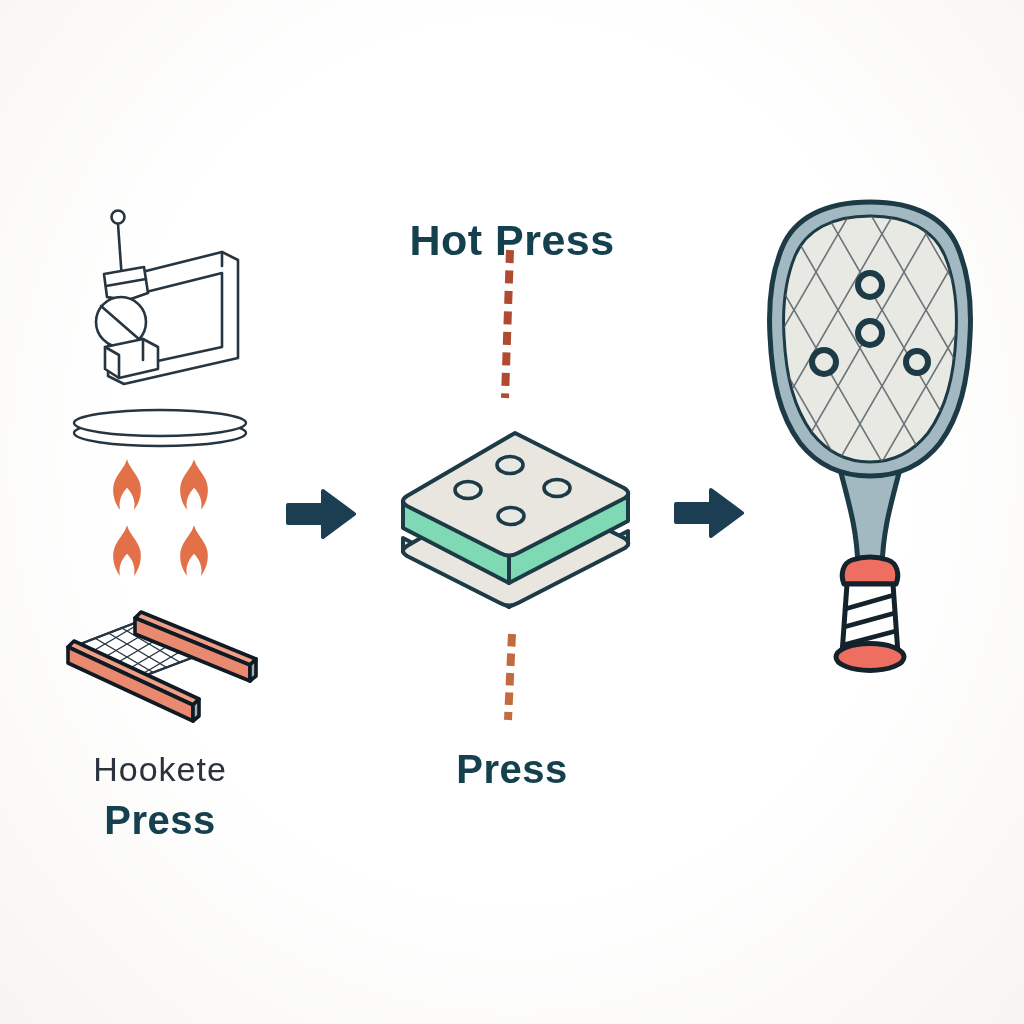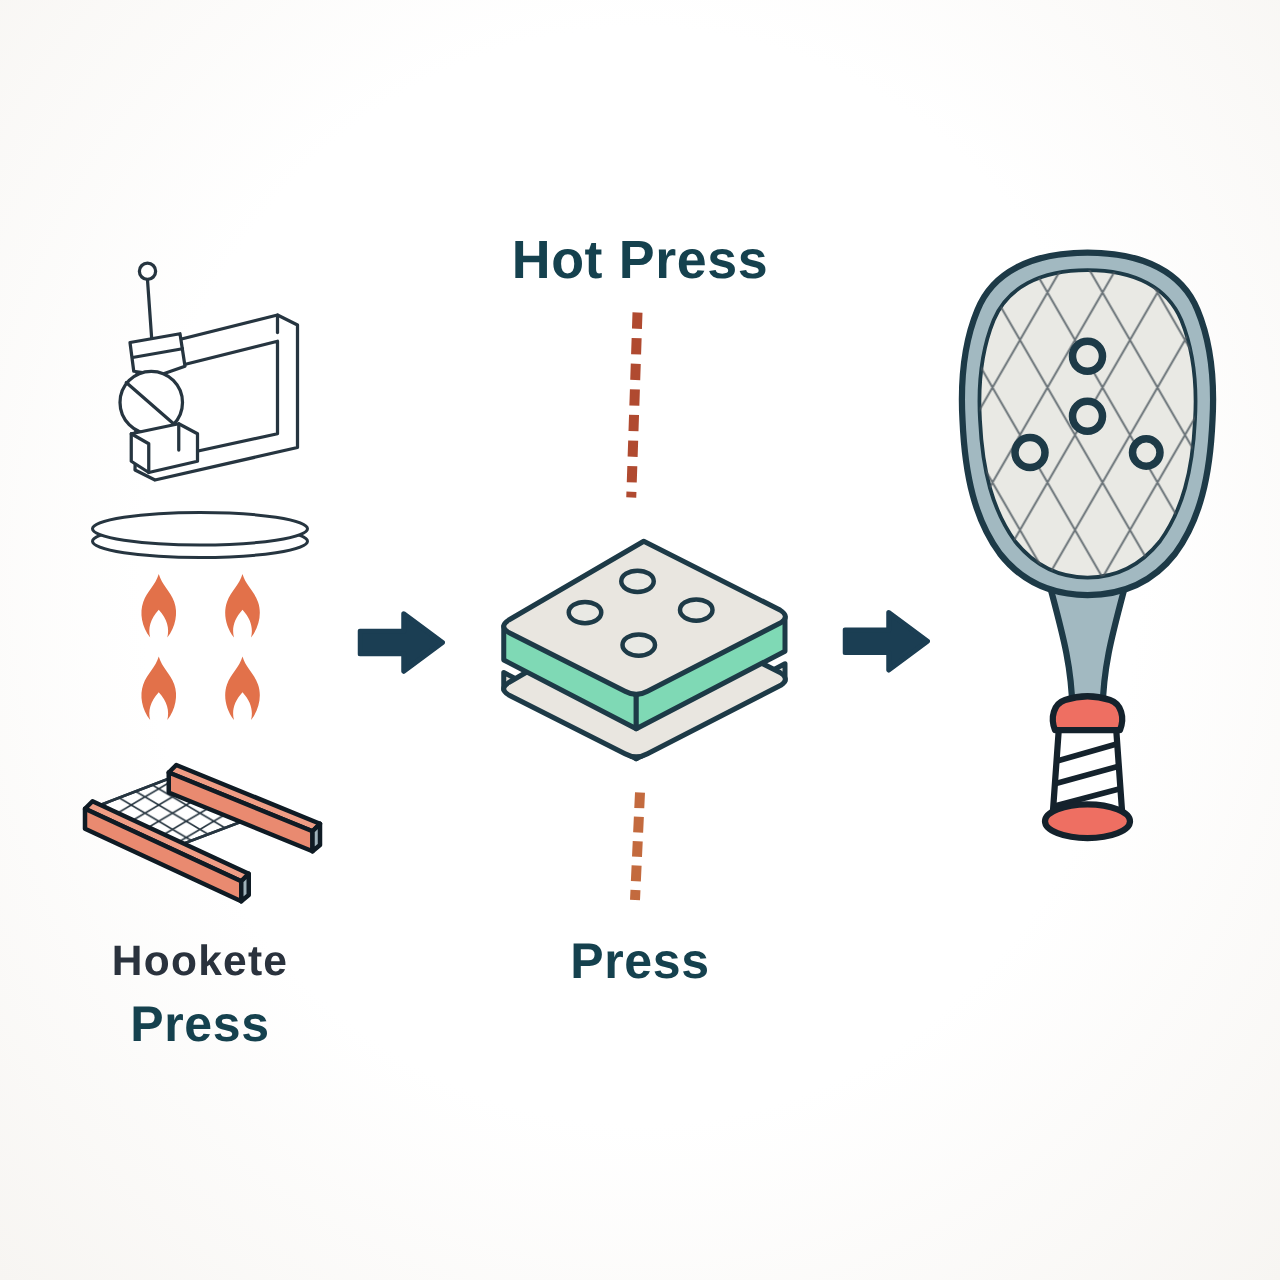--- a/index.html
+++ b/index.html
@@ -10,36 +10,37 @@
     font-family:"Liberation Sans", sans-serif;
     overflow:hidden;
   }
   .abs{position:absolute;}
   .label{
     text-align:center;
     line-height:51px;
   }
   .label .l1{
     font-size:34px;
-    font-weight:700;
+    font-weight:400;
     color:var(--muted-text,#2a323d);
     letter-spacing:1px;
   }
   .label .l1.bold, .label .l2{
     font-size:40px;
     font-weight:700;
     color:var(--teal-text,#15414e);
     letter-spacing:0.5px;
   }
   .title{
     font-size:43px;
     font-weight:700;
     color:var(--teal-text,#15414e);
     text-align:center;
     letter-spacing:0.5px;
+    margin-top:32px;
   }
   svg{display:block;}
 </style>
 </head>
 <body>
 
 <div id="stage">
 
   <svg class="abs" style="left:80px;top:200px;" width="200" height="210" viewBox="0 0 200 210">
     <g fill="#ffffff" stroke="var(--ink,#263540)" stroke-width="2.6" stroke-linejoin="round" stroke-linecap="round">

